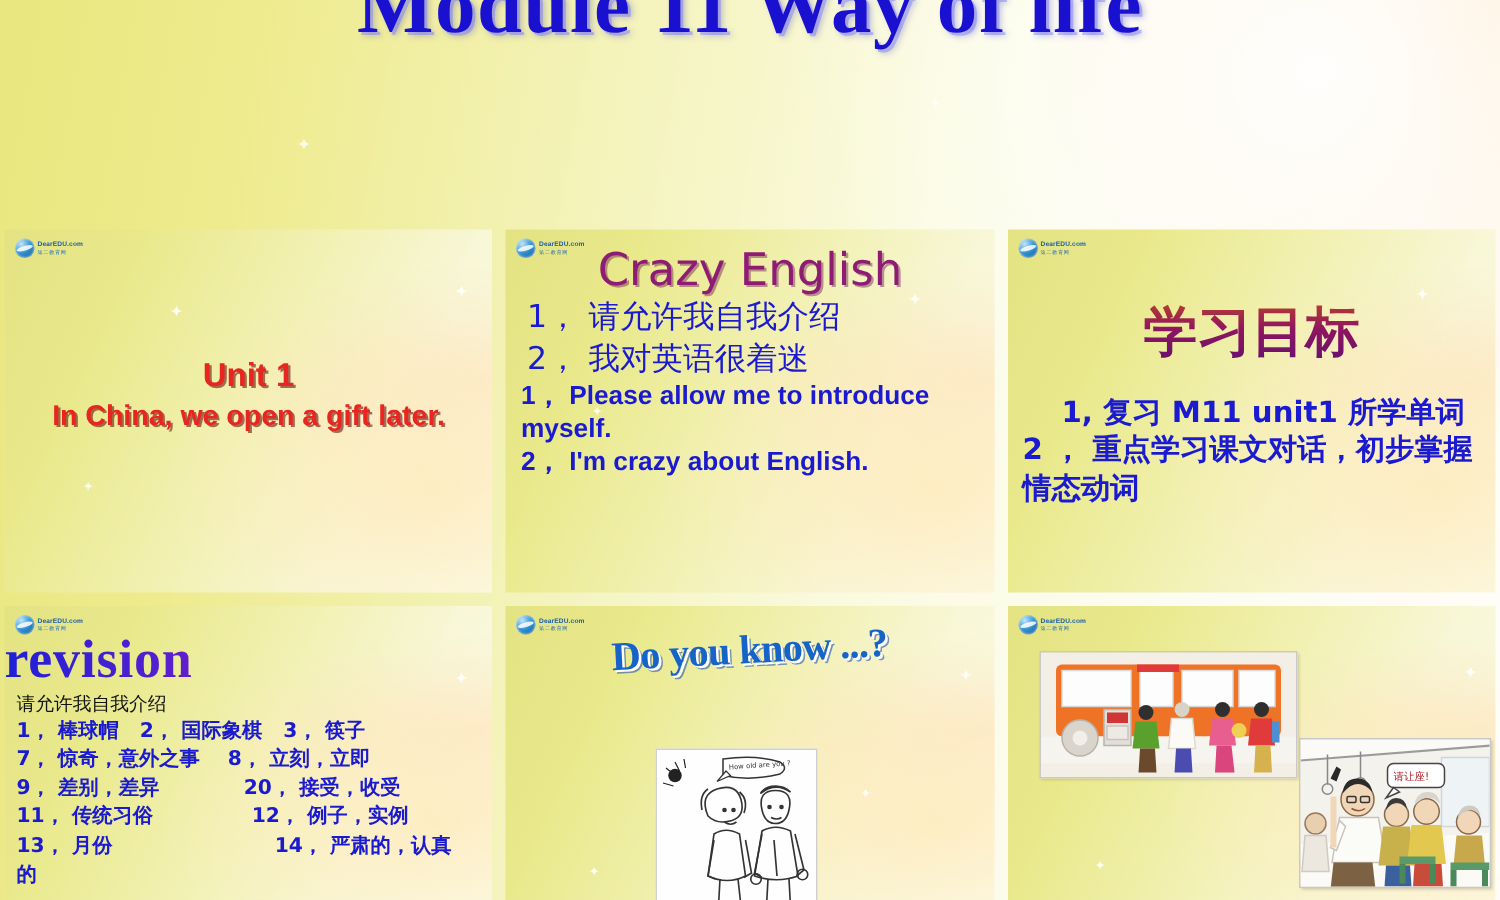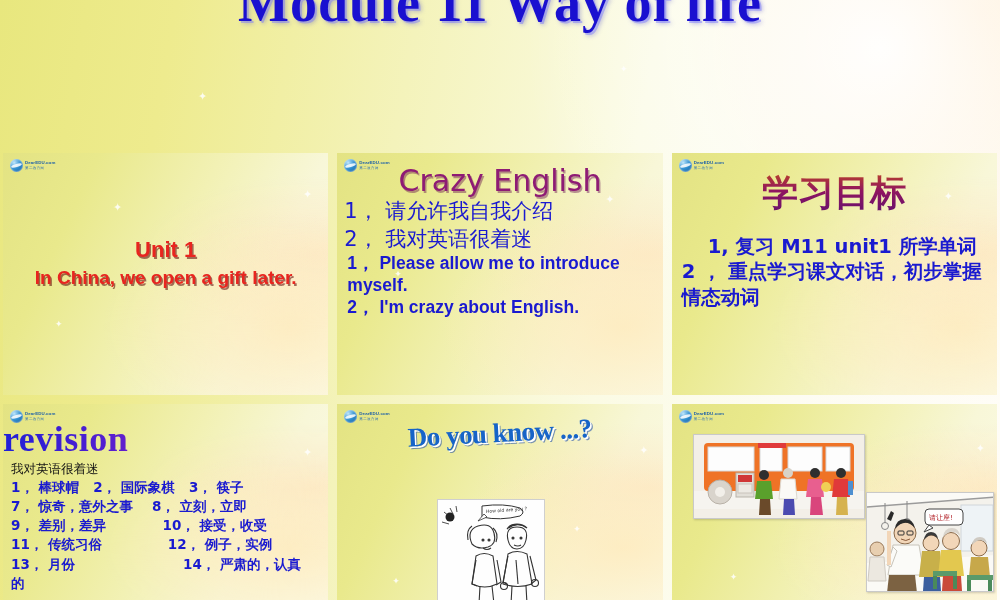--- a/index.html
+++ b/index.html
@@ -68,31 +68,31 @@
   }
   .red-sub { font-weight:bold; color:#e8251f; font-size:19px; text-shadow:1.5px 1.5px 0 rgba(90,0,0,.55); }
 
   
   #panel-crazy .ce-title {
     text-align:center; margin-top:10px; font-size:30px; font-weight:normal;
     color:#8e1b74; font-family:"DejaVu Sans", sans-serif;
     text-shadow:1.5px 1.5px 0 rgba(90,0,70,.4);
   }
   #panel-crazy .cn-line {
-    color:#1a1ad0; font-size:21px; font-weight:normal; padding-left:7px;
+    color:#1a1ad0; font-size:21px; font-weight:normal; padding-left:14px;
     line-height:1.32; font-family:"DejaVu Sans", sans-serif;
   }
   #panel-crazy .en-line {
     color:#1a1ad0; font-size:17.5px; font-weight:bold; padding-left:10px;
     line-height:1.25; font-family:"Liberation Sans", sans-serif;
   }
 
   
   #panel-goals .g-title {
-    text-align:center; margin-top:16px; font-size:36px; font-weight:bold;
+    text-align:center; margin-top:44px; font-size:36px; font-weight:bold;
     font-family:"DejaVu Serif", serif;
     background:linear-gradient(180deg,#c24a1f 0%, #8f1560 45%, #5e1070 100%);
     -webkit-background-clip:text; background-clip:text; color:transparent;
     text-shadow:none;
   }
   #panel-goals .g-line {
     color:#1a1ad0; font-size:19.5px; font-weight:bold; padding:0 6px 0 10px;
     line-height:1.3; font-family:"DejaVu Sans", sans-serif;
   }
 
@@ -204,24 +204,24 @@
     <div class="panel" id="panel-revision">
       <div class="logo">
         <span class="globe"></span>
         <span class="ltext">
           <span class="l1">DearEDU.com</span>
           <span class="l2">第二教育网</span>
         </span>
       </div>
       <span class="spark" style="left:300px; top:42px;">✦</span>
       <div class="rev-title">revision</div>
-      <div class="rev-prompt">我对英语很着迷</div>
+      <div class="rev-prompt">请允许我自我介绍</div>
       <div class="rev-row">1， 棒球帽   2， 国际象棋   3， 筷子</div>
       <div class="rev-row">7， 惊奇，意外之事    8， 立刻，立即</div>
-      <div class="rev-row">9， 差别，差异            10， 接受，收受</div>
+      <div class="rev-row">9， 差别，差异            20， 接受，收受</div>
       <div class="rev-row">11， 传统习俗              12， 例子，实例</div>
       <div class="rev-row">13， 月份                       14， 严肃的，认真</div>
       <div class="rev-row">的</div>
     </div>
 
     <div class="panel" id="panel-doyouknow">
       <div class="logo">
         <span class="globe"></span>
         <span class="ltext">
           <span class="l1">DearEDU.com</span>

